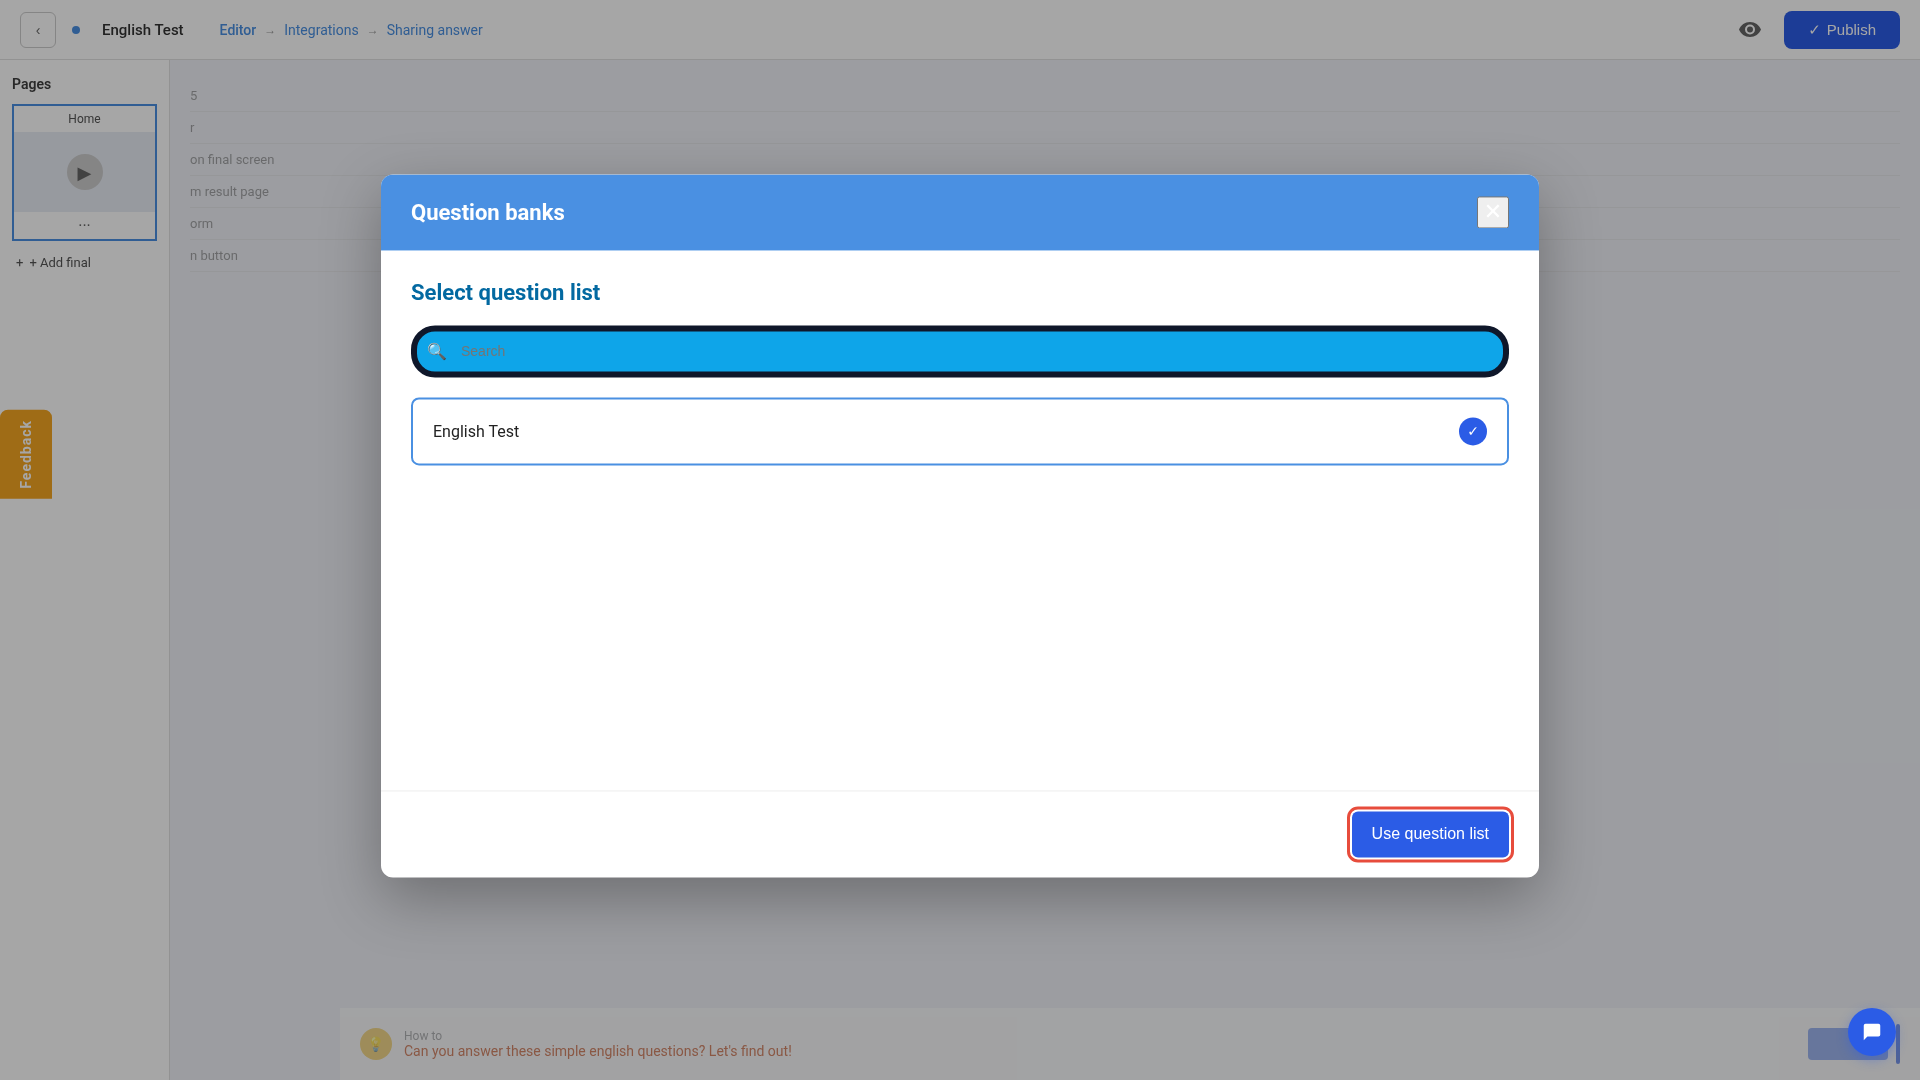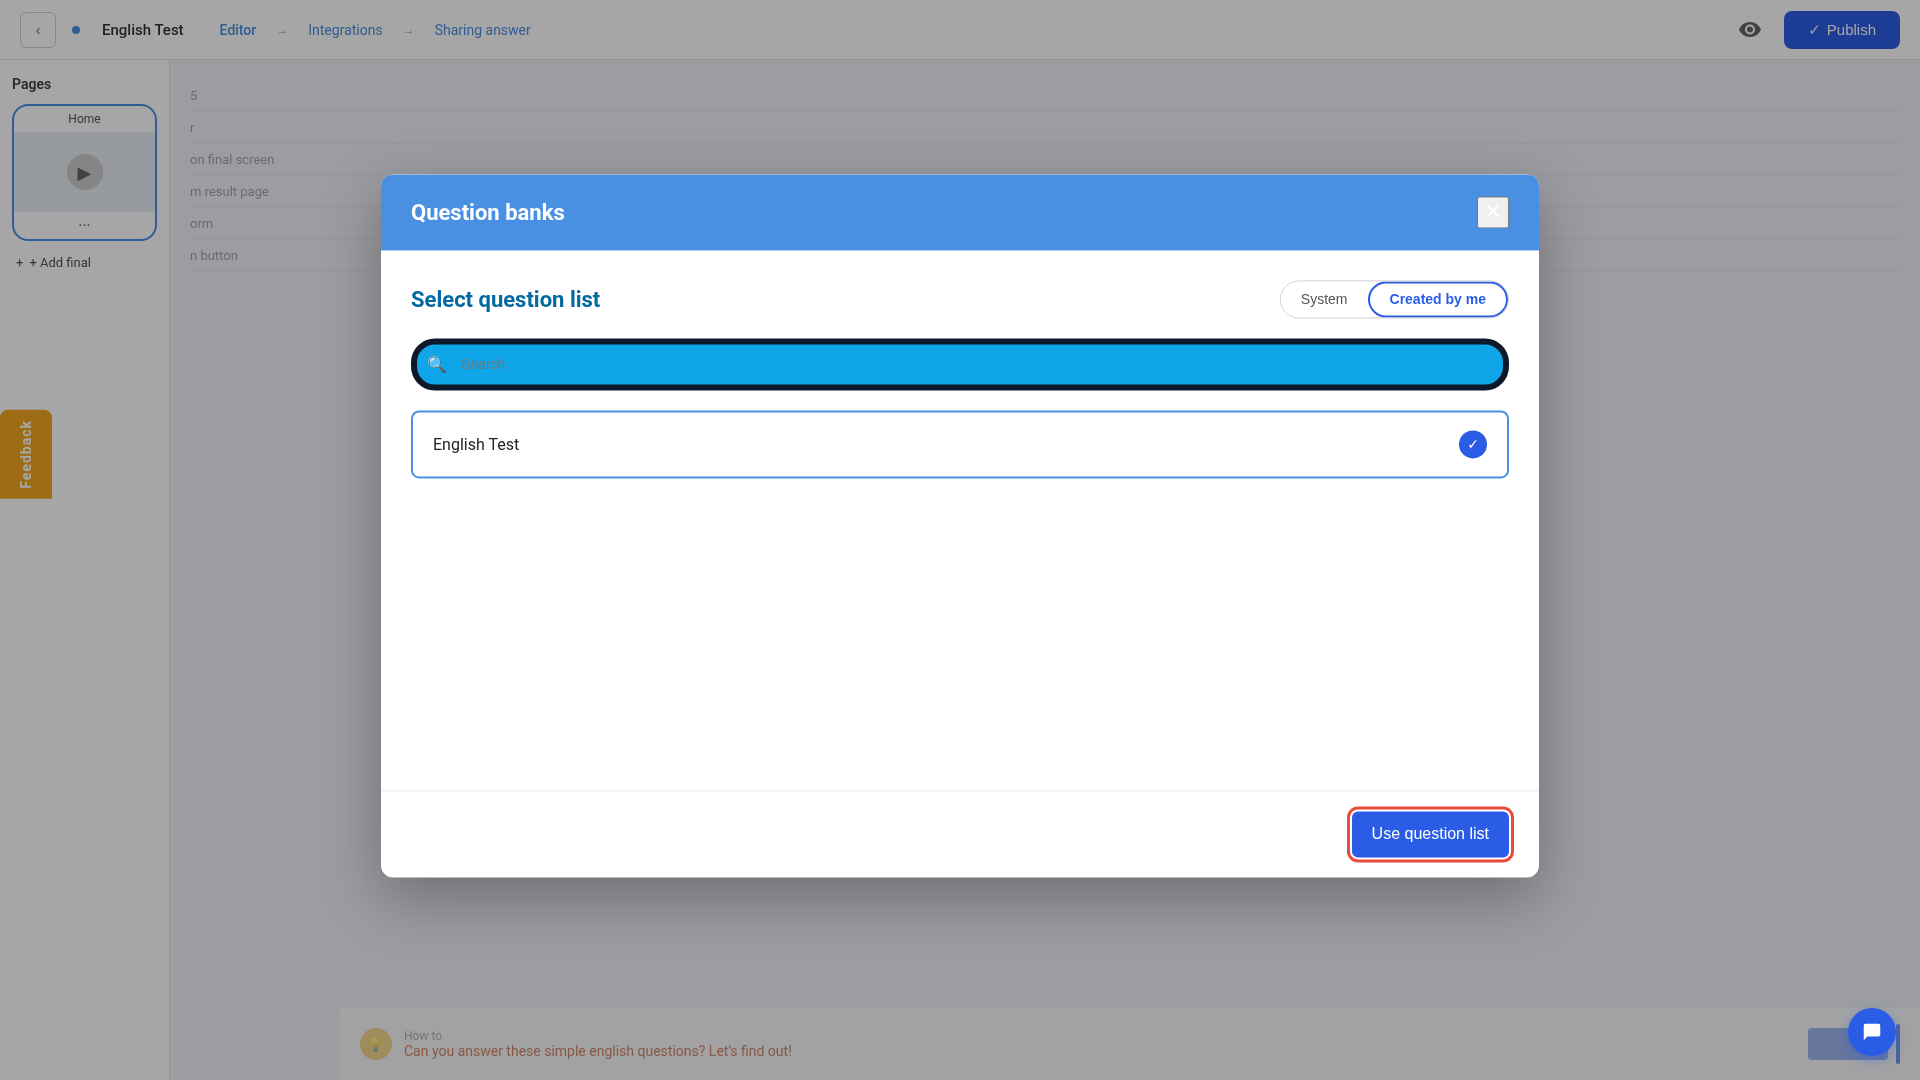--- a/index.html
+++ b/index.html
@@ -54,21 +54,21 @@
       margin-right: 6px;
     }
     .nav-title {
       font-size: 15px;
       font-weight: 500;
       color: #333;
     }
     .nav-steps {
       display: flex;
       align-items: center;
-      gap: 20px;
+      gap: 8px;
       margin-left: 20px;
     }
     .nav-step {
       font-size: 14px;
       color: #4a90e2;
       cursor: pointer;
     }
     .nav-step.active {
       color: #4a90e2;
       font-weight: 500;
@@ -117,21 +117,21 @@
       flex-shrink: 0;
     }
     .sidebar-title {
       font-size: 14px;
       font-weight: 600;
       color: #404040;
       margin-bottom: 12px;
     }
     .sidebar-page-card {
       border: 2px solid #4a90e2;
-      border-radius: 16px;
+      border-radius: 0;
       overflow: hidden;
       cursor: pointer;
       margin-bottom: 8px;
     }
     .sidebar-page-label {
       font-size: 12px;
       color: #555;
       padding: 6px 8px;
       text-align: center;
     }
@@ -500,28 +500,20 @@
     <div class="modal-header">
       <span class="modal-title">Question banks</span>
       <button class="modal-close-btn">
         <span>✕</span>
       </button>
     </div>
 
     <div class="modal-body">
       <div class="modal-select-header">
         <span class="modal-select-title">Select question list</span>
-        <div class="modal-tabs">
-          <button class="modal-tab">
-            <span>System</span>
-          </button>
-          <button class="modal-tab active">
-            <span>Created by me</span>
-          </button>
-        </div>
       </div>
 
       <div class="modal-search">
         <span class="modal-search-icon">🔍</span>
         <input type="text" placeholder="Search" style="">
       </div>
 
       <div class="question-list-item">
         <span class="question-list-item-label">English Test</span>
         <div class="question-list-check">

